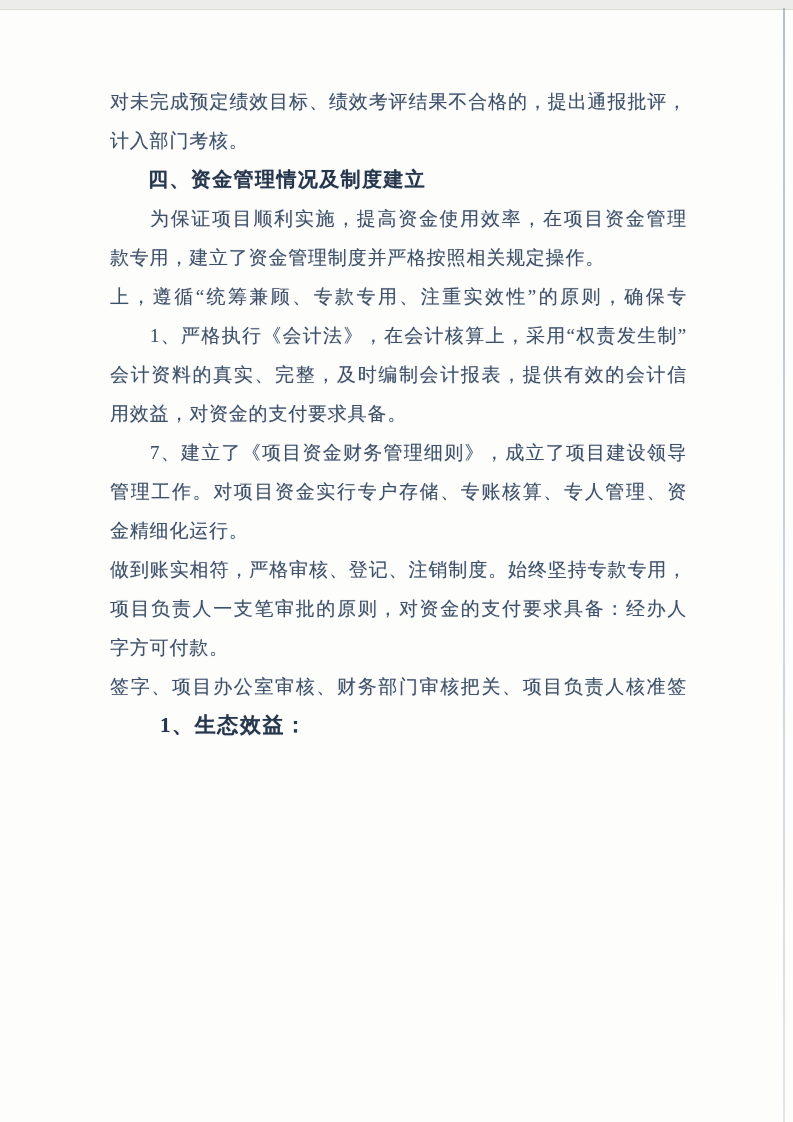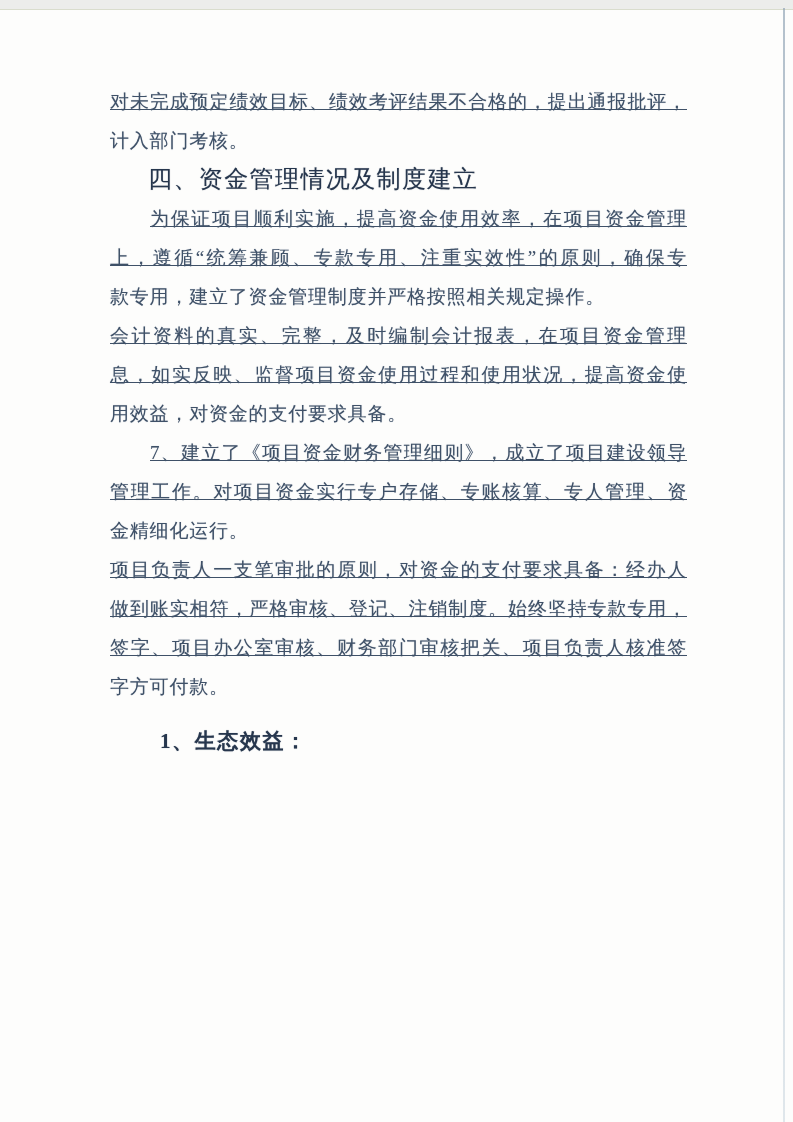--- a/index.html
+++ b/index.html
@@ -50,60 +50,59 @@
     color: var(--body-text, #3f5168);
     text-shadow: 0 0 1px rgba(70, 90, 115, 0.38);
   }
   .t-indent {
     text-indent: 40px;
   }
   .full {
     white-space: normal;
     text-align: justify;
     text-align-last: justify;
-    text-decoration: underline;
   }
   .t-heading {
-    font-weight: normal;
-    font-size: 24px;
+    font-weight: bold;
+    font-size: 20px;
     letter-spacing: 1.4px;
     color: var(--heading-text, #26364d);
     text-shadow: 0 0 1px rgba(40, 55, 78, 0.45);
   }
   .t-heading.t-indent {
     text-indent: 38px;
   }
   .t-subheading {
     font-weight: bold;
     font-size: 21px;
     letter-spacing: 1.6px;
     color: var(--heading-text, #26364d);
     text-shadow: 0 0 1px rgba(40, 55, 78, 0.45);
     text-indent: 50px;
-    margin-top: 16px;
+    margin-top: 0;
   }
 </style>
 </head>
 <body>
 
 <div class="page">
   <div class="scan-top-band"></div>
   <div class="scan-right-line"></div>
   <main class="content" id="doc-lines">
       <div class="line t-body full">对未完成预定绩效目标、绩效考评结果不合格的，提出通报批评，</div>
       <div class="line t-body">计入部门考核。</div>
       <div class="line t-heading t-indent">四、资金管理情况及制度建立</div>
       <div class="line t-body t-indent full">为保证项目顺利实施，提高资金使用效率，在项目资金管理</div>
+      <div class="line t-body">款专用，建立了资金管理制度并严格按照相关规定操作。</div>
       <div class="line t-body full">上，遵循“统筹兼顾、专款专用、注重实效性”的原则，确保专</div>
-      <div class="line t-body">款专用，建立了资金管理制度并严格按照相关规定操作。</div>
-      <div class="line t-body full">会计资料的真实、完整，及时编制会计报表，在项目资金管理</div>
-      <div class="line t-body full">息，如实反映、监督项目资金使用过程和使用状况，提高资金使</div>
+      <div class="line t-body t-indent full">1、严格执行《会计法》，在会计核算上，采用“权责发生制”</div>
+      <div class="line t-body full">会计资料的真实、完整，及时编制会计报表，提供有效的会计信</div>
       <div class="line t-body">用效益，对资金的支付要求具备。</div>
       <div class="line t-body t-indent full">7、建立了《项目资金财务管理细则》，成立了项目建设领导</div>
       <div class="line t-body full">管理工作。对项目资金实行专户存储、专账核算、专人管理、资</div>
       <div class="line t-body">金精细化运行。</div>
+      <div class="line t-body full">做到账实相符，严格审核、登记、注销制度。始终坚持专款专用，</div>
       <div class="line t-body full">项目负责人一支笔审批的原则，对资金的支付要求具备：经办人</div>
-      <div class="line t-body full">做到账实相符，严格审核、登记、注销制度。始终坚持专款专用，</div>
+      <div class="line t-body">字方可付款。</div>
       <div class="line t-body full">签字、项目办公室审核、财务部门审核把关、项目负责人核准签</div>
-      <div class="line t-body">字方可付款。</div>
       <div class="line t-subheading">1、生态效益：</div>
     </main>
 </div>
 
 </body></html>

